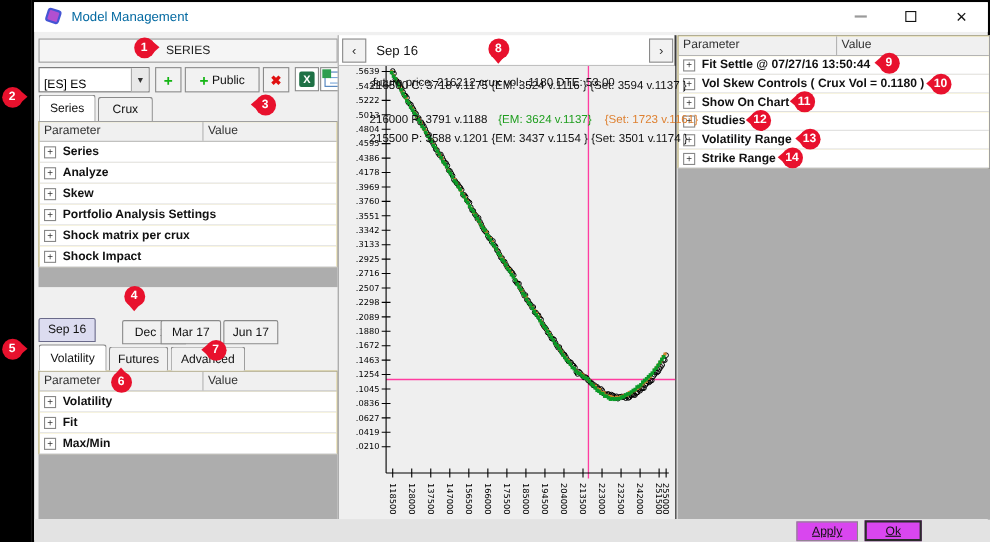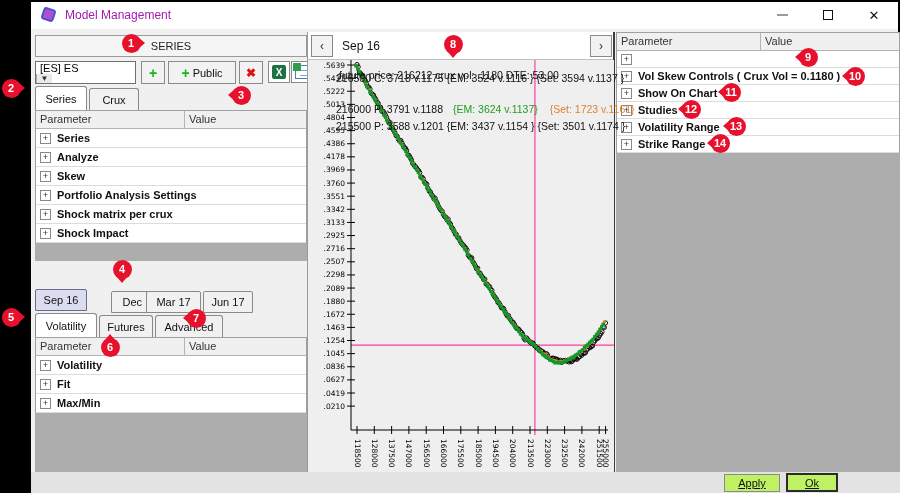--- a/index.html
+++ b/index.html
@@ -6,31 +6,31 @@
   *{box-sizing:border-box;}
   #stage{position:relative;width:900px;height:493px;background:#000;overflow:hidden;
          font-family:"Liberation Sans",sans-serif;-webkit-font-smoothing:antialiased;}
   .abs{position:absolute;}
   #win{position:absolute;left:29px;top:0;width:871px;height:493px;background:#f0f0f0;
        border:2px solid #000;}
   
   #titlebar{position:absolute;left:0;top:0;width:100%;height:27px;background:#fff;}
   #appicon{position:absolute;left:11px;top:6px;width:13px;height:13px;background:#b24fd0;
            border:2px solid #4455d4;transform:rotate(18deg);border-radius:3px;}
-  #apptitle{position:absolute;left:34px;top:6px;font-size:12px;color:#a21caf;}
+  #apptitle{position:absolute;left:34px;top:6px;font-size:12px;color:#0369a1;}
   .wbtn{position:absolute;top:0;width:44px;height:26px;display:flex;align-items:center;justify-content:center;}
   #btn-min span{display:block;width:11px;border-top:2px solid #9a9a9a;}
   #btn-max span{display:block;width:10px;height:10px;border:1px solid #111;}
   #btn-close{font-size:13px;color:#111;}
   
   .hdrbox{background:#f5f5f5;border:1px solid #9a9a9a;display:flex;align-items:center;
           justify-content:center;font-size:11px;color:#222;}
   .btn{background:#f2f2f2;border:1px solid #8a8a8a;display:flex;align-items:center;
        justify-content:center;font-size:11px;color:#111;}
-  .combo{background:#fff;border:1px solid #707070;font-size:11px;display:flex;align-items:flex-start;flex-direction:column;}
+  .combo{background:#fff;border:1px solid #707070;font-size:11px;display:flex;align-items:flex-end;}
   .combo .val{flex:1;padding-left:4px;}
   .combo .drop{width:16px;height:100%;background:#e9e9e9;border-left:1px solid #aaa;
                display:flex;align-items:center;justify-content:center;font-size:8px;color:#333;}
   .tab{border:1px solid #8a8a8a;border-bottom:none;border-radius:3px 3px 0 0;background:#f1f1f1;
        display:flex;align-items:center;justify-content:center;font-size:11px;color:#111;}
   .tab.sel{background:#fff;}
   .mtab{border:1px solid #8a8a8a;border-radius:2px 2px 0 0;background:#f1f1f1;display:flex;
         align-items:center;justify-content:center;font-size:11px;color:#111;}
   .mtab.sel{background:#dcdcf0;border-color:#6a6a8a;}
   .tbl{background:#fde047;border:1px solid #a0a0a0;}
@@ -48,21 +48,21 @@
   #charthdr{position:absolute;left:0;top:0;width:100%;height:28px;background:#fff;
             border-bottom:1px solid #c0c0c0;}
   .navbtn{position:absolute;top:3px;width:22px;height:22px;background:#f2f2f2;border:1px solid #8a8a8a;
           display:flex;align-items:center;justify-content:center;font-size:12px;color:#333;}
   #charttitle{position:absolute;left:34px;top:7px;font-size:12px;color:#111;}
   .ovl{position:absolute;white-space:nowrap;font-size:10.5px;color:#111;z-index:6;}
   .ovl .green{color:#1f9e1f;}
   .ovl .orange{color:#de8030;}
   
   #bottombar{position:absolute;background:#e3e3e3;}
-  .dlgbtn{position:absolute;background:#bef264;border:1px solid #8a8a8a;font-size:11px;color:#111;
+  .dlgbtn{position:absolute;background:#d946ef;border:1px solid #8a8a8a;font-size:11px;color:#111;
           display:flex;align-items:center;justify-content:center;text-decoration:underline;}
   .dlgbtn.def{border:2px solid #2b2b2b;}
   
   .badge{position:absolute;width:19px;height:19px;border-radius:50%;background:#e8112d;color:#fff;
          font-weight:bold;font-size:11px;display:flex;align-items:center;justify-content:center;z-index:40;}
   .badge .tail{position:absolute;width:0;height:0;border:6px solid transparent;}
   .badge.dir-left .tail{left:-10px;top:3.5px;border-right:7px solid #e8112d;}
   .badge.dir-right .tail{right:-10px;top:3.5px;border-left:7px solid #e8112d;}
   .badge.dir-down .tail{bottom:-10px;left:3.5px;border-top:7px solid #e8112d;}
   .badge.dir-up .tail{top:-10px;left:3.5px;border-bottom:7px solid #e8112d;}
@@ -776,20 +776,21 @@
     </div>
 
     <div class="tbl abs" style="left:585px;top:30px;width:284px;height:121px;">
       <div class="thead" style="height:18px;">
         <span class="c1" style="width:143px;">Parameter</span>
         <span class="c2" style="flex:1;">Value</span>
       </div>
       <div id="rprows">
           <div class="trow" style="height: 17px;">
             <span class="expander">+</span>
+            <span class="rowlabel">Fit Settle @ 07/27/16 13:50:44</span>
           </div>
           <div class="trow" style="height: 17px;">
             <span class="expander">+</span>
             <span class="rowlabel">Vol Skew Controls ( Crux Vol = 0.1180 )</span>
           </div>
           <div class="trow" style="height: 17px;">
             <span class="expander">+</span>
             <span class="rowlabel">Show On Chart</span>
           </div>
           <div class="trow" style="height: 17px;">

